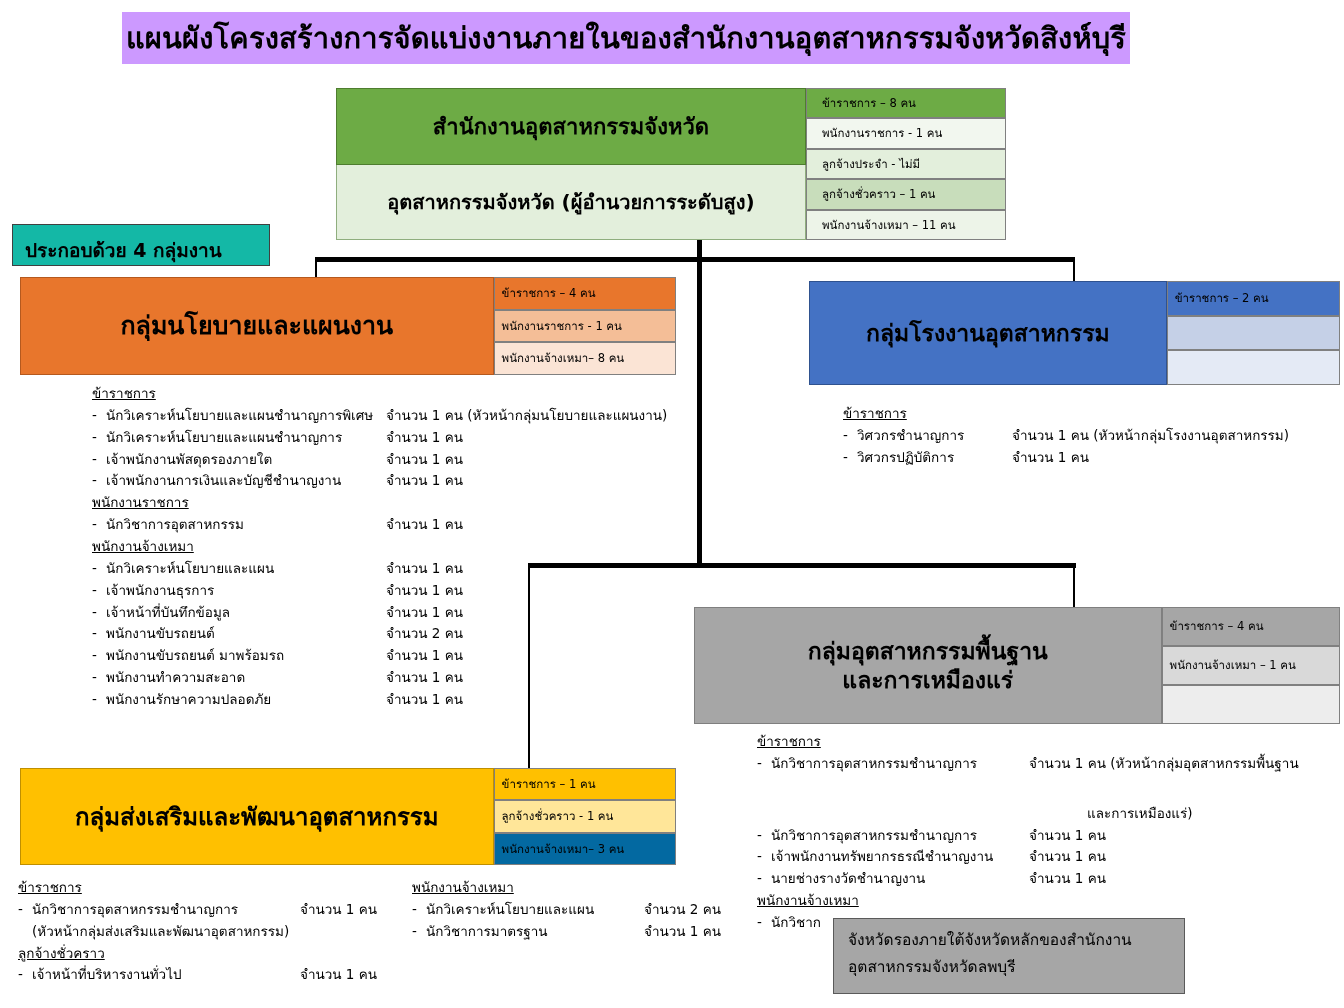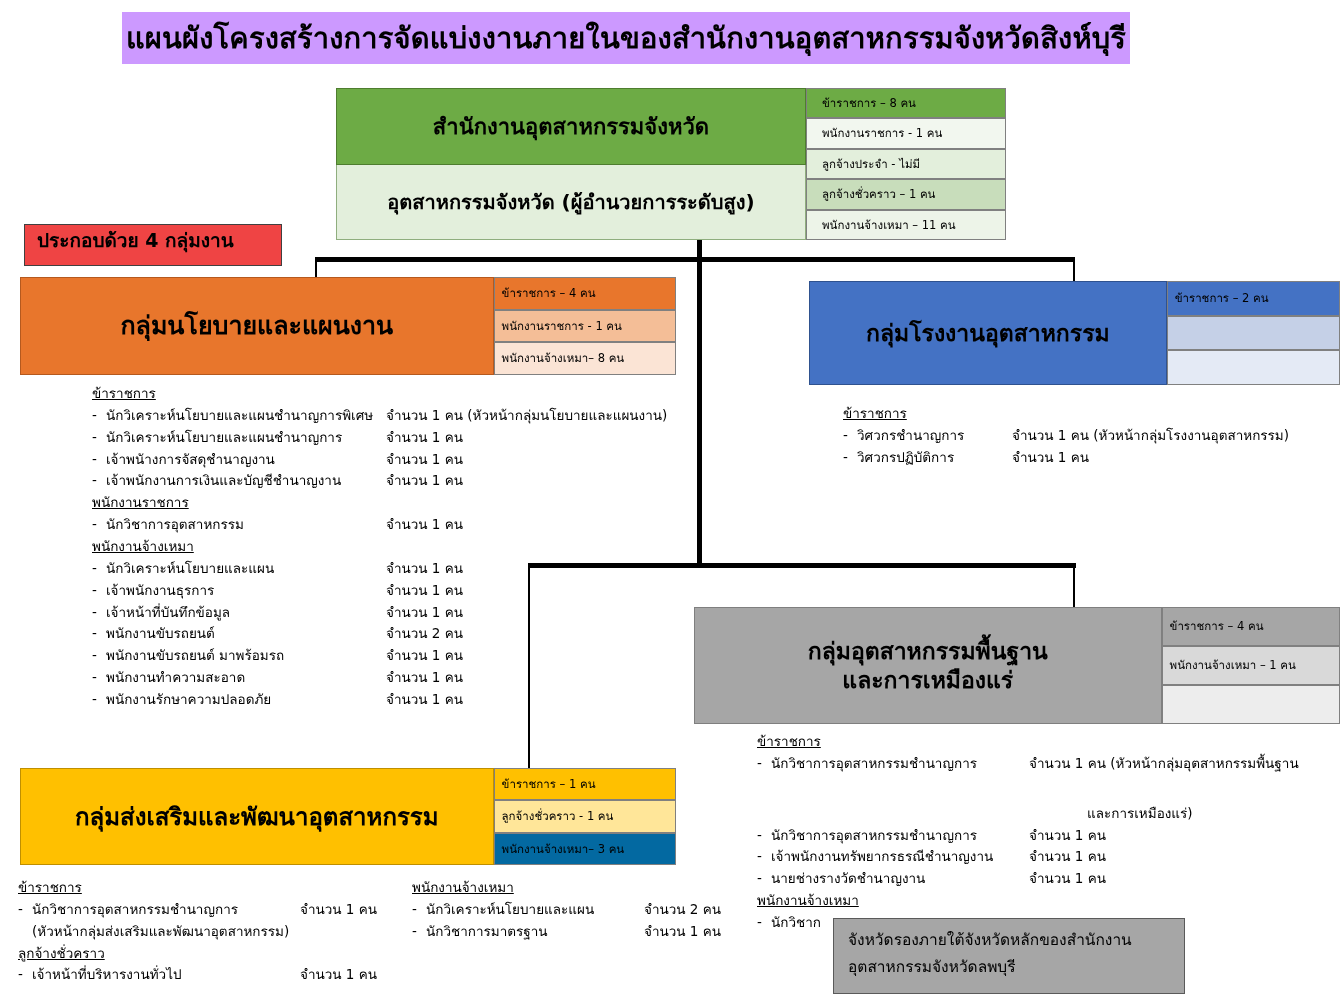--- a/index.html
+++ b/index.html
@@ -55,23 +55,23 @@
   #top-box .stats{width:200px;}
   #top-box .stats .st{height:30.4px;padding-left:15px;}
   #top-box .stats .st:nth-child(1){background:#6DAB45;}
   #top-box .stats .st:nth-child(2){background:#F2F7EF;}
   #top-box .stats .st:nth-child(3){background:#E3EFDC;}
   #top-box .stats .st:nth-child(4){background:#C8DDBB;}
   #top-box .stats .st:nth-child(5){background:#EDF4E8;}
 
   
   #groups-note{
-    left:24px;top:224px;width:258px;height:42px;
-    background:#ef4444;border:1px solid #404040;
-    display:flex;align-items:flex-start;padding-left:12px;
+    left:12px;top:224px;width:258px;height:42px;
+    background:#14b8a6;border:1px solid #404040;
+    display:flex;align-items:flex-end;padding-left:12px;
     font-size:19px;font-weight:bold;color:#000;
   }
 
   
   #policy-box{left:20px;top:277px;width:656px;height:98px;}
   #policy-box .namecell{
     width:473px;background:#E8762C;border-color:#B5591E;
     font-size:25px;
   }
   #policy-box .stats{width:183px;}
@@ -202,21 +202,21 @@
       <span class="nm">นักวิเคราะห์นโยบายและแผนชำนาญการพิเศษ</span>
       <span class="qty">จำนวน 1 คน (หัวหน้ากลุ่มนโยบายและแผนงาน)</span>
     </div>
   <div class="row">
       <span class="dash">-</span>
       <span class="nm">นักวิเคราะห์นโยบายและแผนชำนาญการ</span>
       <span class="qty">จำนวน  1 คน</span>
     </div>
   <div class="row">
       <span class="dash">-</span>
-      <span class="nm">เจ้าพนัางการจัสดุชำนาญงาน</span>
+      <span class="nm">เจ้าพนักงานพัสดุดรองภายใต</span>
       <span class="qty">จำนวน 1 คน</span>
     </div>
   <div class="row">
       <span class="dash">-</span>
       <span class="nm">เจ้าพนักงานการเงินและบัญชีชำนาญงาน</span>
       <span class="qty">จำนวน 1 คน</span>
     </div>
 
   <span class="hdr">พนักงานราชการ</span>
   <div class="row">

